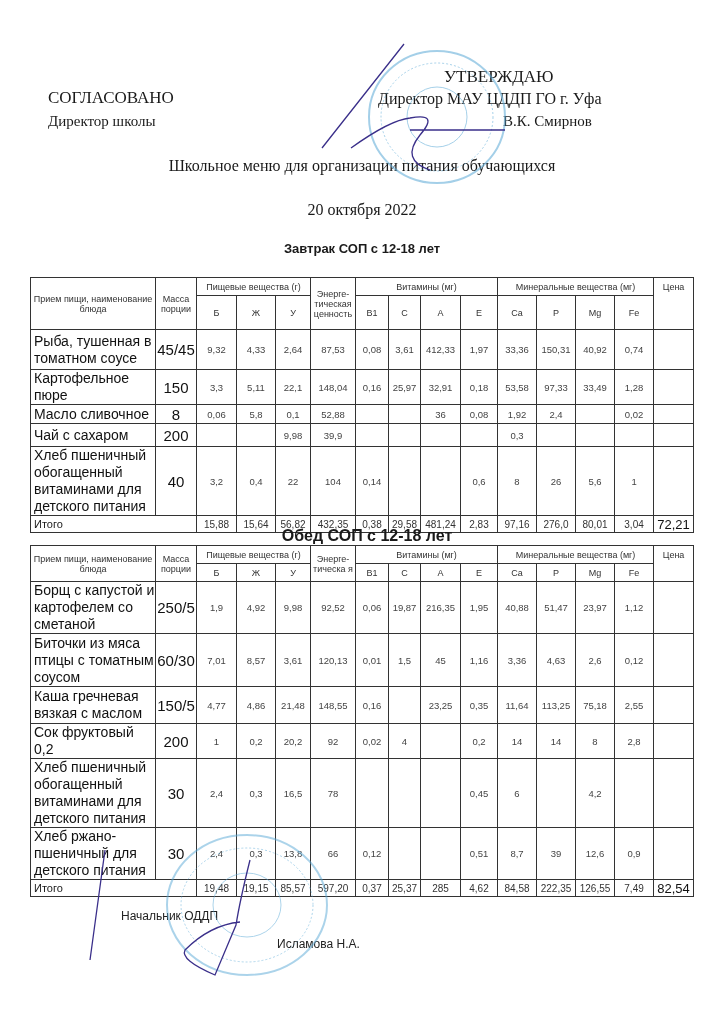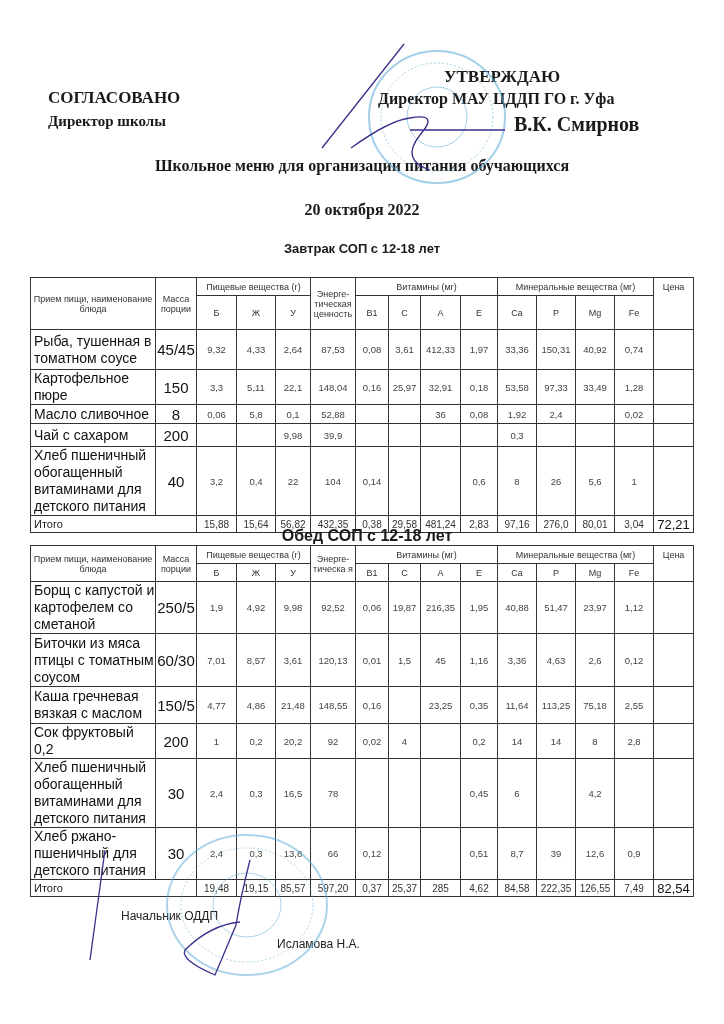--- a/index.html
+++ b/index.html
@@ -1,26 +1,26 @@
 <!DOCTYPE html>
 <html><head>
 <meta charset="utf-8">
 <style>
   html, body { margin: 0; padding: 0; }
   body {
     width: 724px; height: 1024px; background: #ffffff; position: relative;
     overflow: hidden; font-family: "Liberation Sans", sans-serif; color: #1a1a1a;
   }
   .abs { position: absolute; }
-  .serif { font-family: "Liberation Serif", serif; font-weight: bold; }
+  .serif { font-family: "Liberation Serif", serif; font-weight: normal; }
   .hdr-left1 { left: 48px; top: 88px; font-size: 17px; }
   .hdr-left2 { left: 48px; top: 113px; font-size: 15px; text-align: right; }
   .hdr-right1 { left: 444px; top: 67px; font-size: 17px; }
   .hdr-right2 { left: 378px; top: 90px; font-size: 16px; }
-  .hdr-right3 { left: 514px; top: 113px; font-size: 20px; }
+  .hdr-right3 { left: 503px; top: 113px; font-size: 15px; }
   .doc-title { left: 0; width: 724px; text-align: center; top: 157px; font-size: 16px; }
   .doc-date { left: 0; width: 724px; text-align: center; top: 201px; font-size: 16px; }
   .sec1-title { left: 0; width: 724px; text-align: center; top: 241px; font-size: 13px; font-weight: bold; }
   .sec2-title { left: 0; width: 734px; text-align: center; top: 527px; font-size: 16px; font-weight: bold; }
 
   table.menu {
     position: absolute; left: 30px; border-collapse: collapse; table-layout: fixed;
     width: 663px;
   }
   table.menu td, table.menu th {

